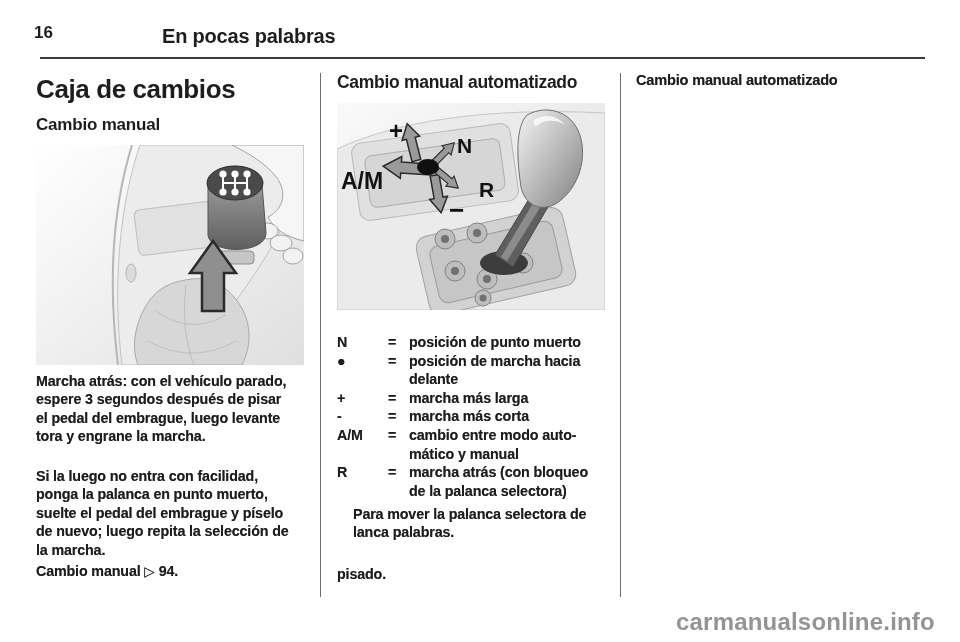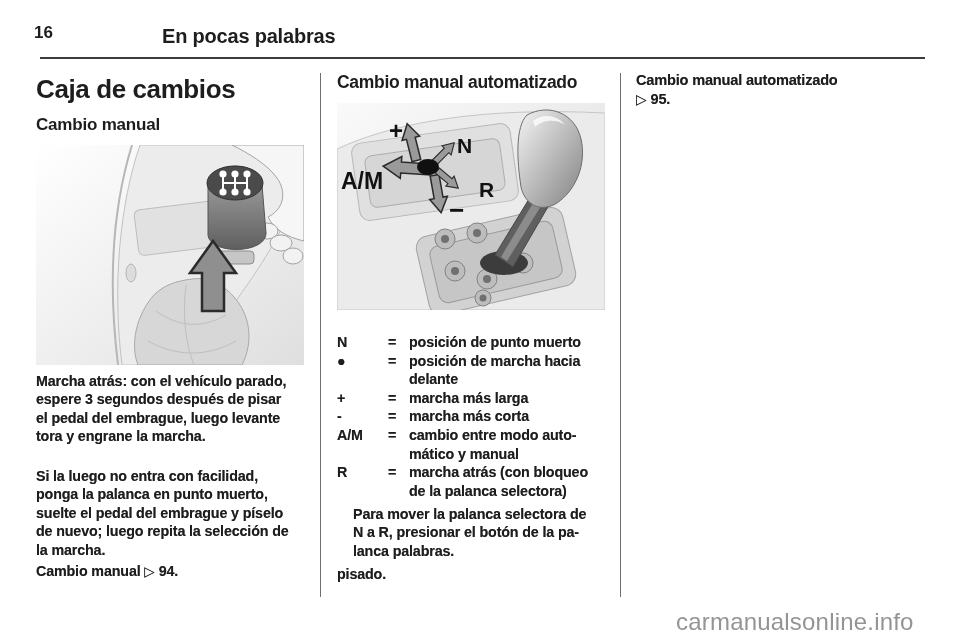--- a/index.html
+++ b/index.html
@@ -29,21 +29,21 @@
   .trow{display:flex;align-items:flex-start;}
   .sym{width:51px;line-height:18.6px;}
   .eq{width:21px;line-height:18.6px;}
   .desc{flex:1;}
   .desc .line{line-height:18.6px;}
   .p1c2{left:16px;top:505px;} .p2c2{left:0;top:565px;}
   .refc3{left:0;top:71px;font-size:14.6px;line-height:19px;font-weight:bold;letter-spacing:-0.2px;
          text-shadow:0 0 .4px rgba(20,20,20,.55);}
   .refarrow{font-size:0.95em;margin-right:4px;}
   .watermark{left:676px;top:608px;font-size:24px;color:#949494;letter-spacing:0.2px;
-             font-weight:normal;}
+             font-weight:bold;}
   svg text{font-family:"Liberation Sans","DejaVu Sans",sans-serif;}
 </style>
 </head>
 <body>
 
 <div class="page">
 
   <div class="abs pagenum">16</div>
   <div class="abs section">En pocas palabras</div>
   <div class="abs hrule"></div>
@@ -213,32 +213,28 @@
         <div class="eq">=</div>
         <div class="desc">
             <div class="line">marcha atrás (con bloqueo</div>
             <div class="line">de la palanca selectora)</div>
           </div>
       </div>
     </div>
 
     <div class="abs body p1c2">
         <div class="line">Para mover la palanca selectora de</div>
-        <div class="line">N a R, presionar el botón de la pa-</div>
         <div class="line">lanca palabras.</div>
       </div>
     <div class="abs body p2c2">
         <div class="line">pisado.</div>
       </div>
   </div>
 
   <div class="abs col3">
     <div class="abs refc3">
       <div class="line">Cambio manual automatizado</div>
-      <div class="line">
-        <span class="refarrow">▷</span><span>95.</span>
-      </div>
     </div>
   </div>
 
   <div class="abs watermark">carmanualsonline.info</div>
 
 </div>
 
 </body></html>

